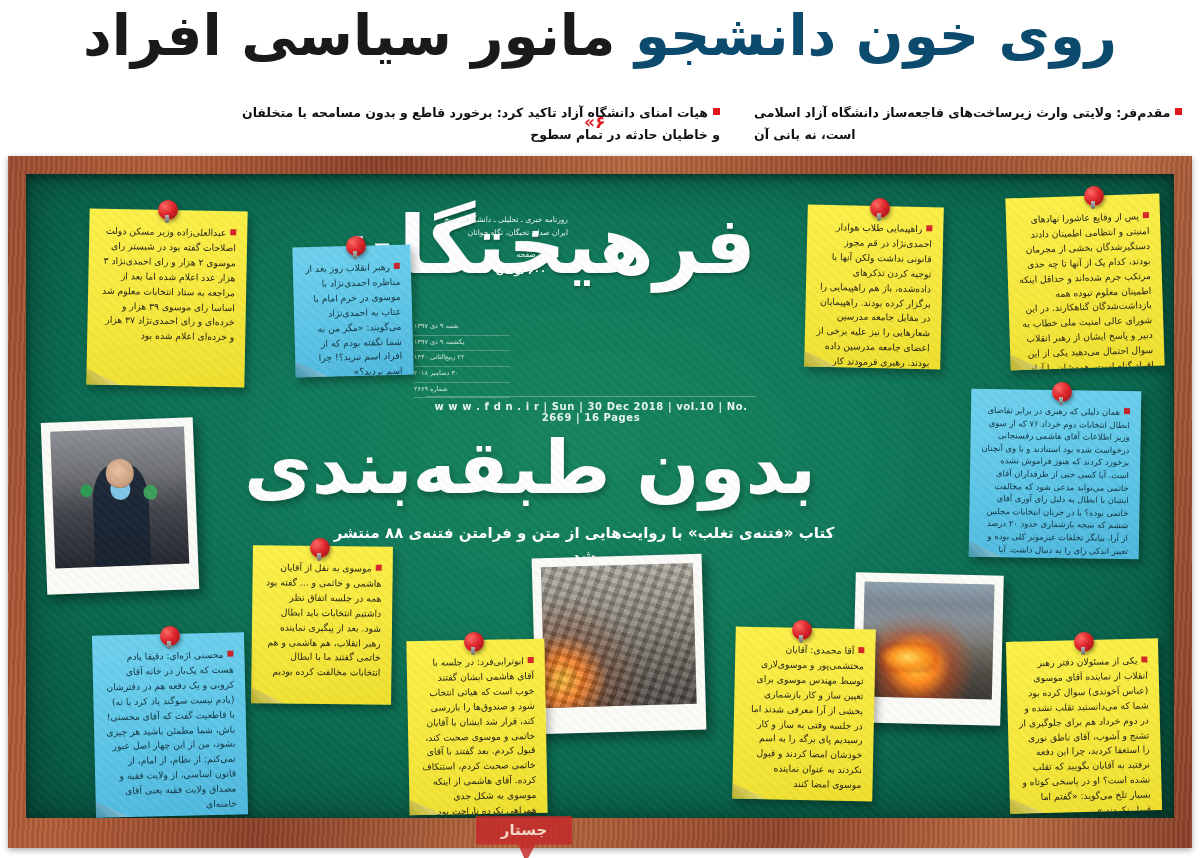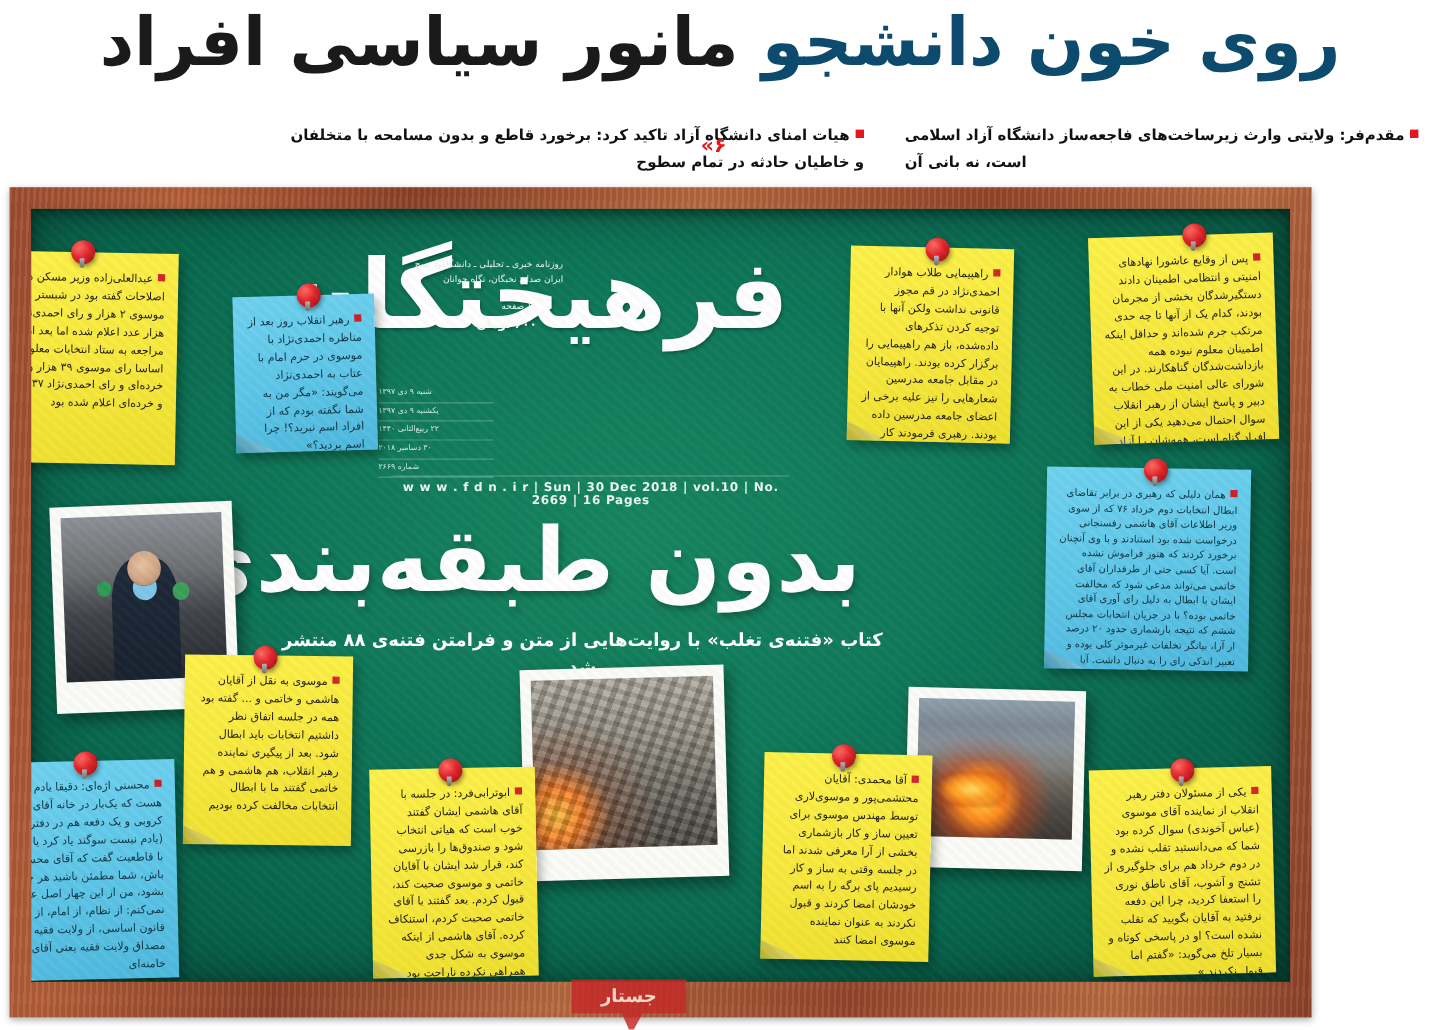--- a/index.html
+++ b/index.html
@@ -16,21 +16,21 @@
   .headline-main .red{color:#0c4a6e;}
   .deck-row{position:absolute;top:98px;left:0;width:1200px;height:54px;}
   .deck{position:absolute;font-size:12.5px;line-height:1.75;color:#111;font-weight:bold;}
   .deck .bullet{display:inline-block;width:7px;height:7px;background:#e3171e;margin-left:5px;vertical-align:2px;}
   .deck-right{right:16px;top:4px;width:430px;text-align:left;}
   .deck-left{right:480px;top:4px;width:480px;text-align:right;}
   .pagenum{position:absolute;left:584px;top:112px;color:#e3171e;font-size:17px;font-weight:bold;direction:rtl;}
 
   
   .frame{
-    position:absolute;left:8px;top:156px;width:1085px;height:692px;
+    position:absolute;left:8px;top:156px;width:1184px;height:692px;
     background:linear-gradient(100deg,#9e4e32 0%,#b6603a 12%,#8e432a 28%,#b86a41 48%,#95472c 68%,#b96b42 86%,#8d422a 100%);
     box-shadow:0 2px 6px rgba(0,0,0,.35);
   }
   .frame:before{
     content:"";position:absolute;inset:0;
     background:repeating-linear-gradient(92deg,rgba(255,255,255,.055) 0 2px,rgba(0,0,0,.07) 2px 5px);
     pointer-events:none;
   }
   .board{
     position:absolute;left:18px;top:18px;right:18px;bottom:30px;

